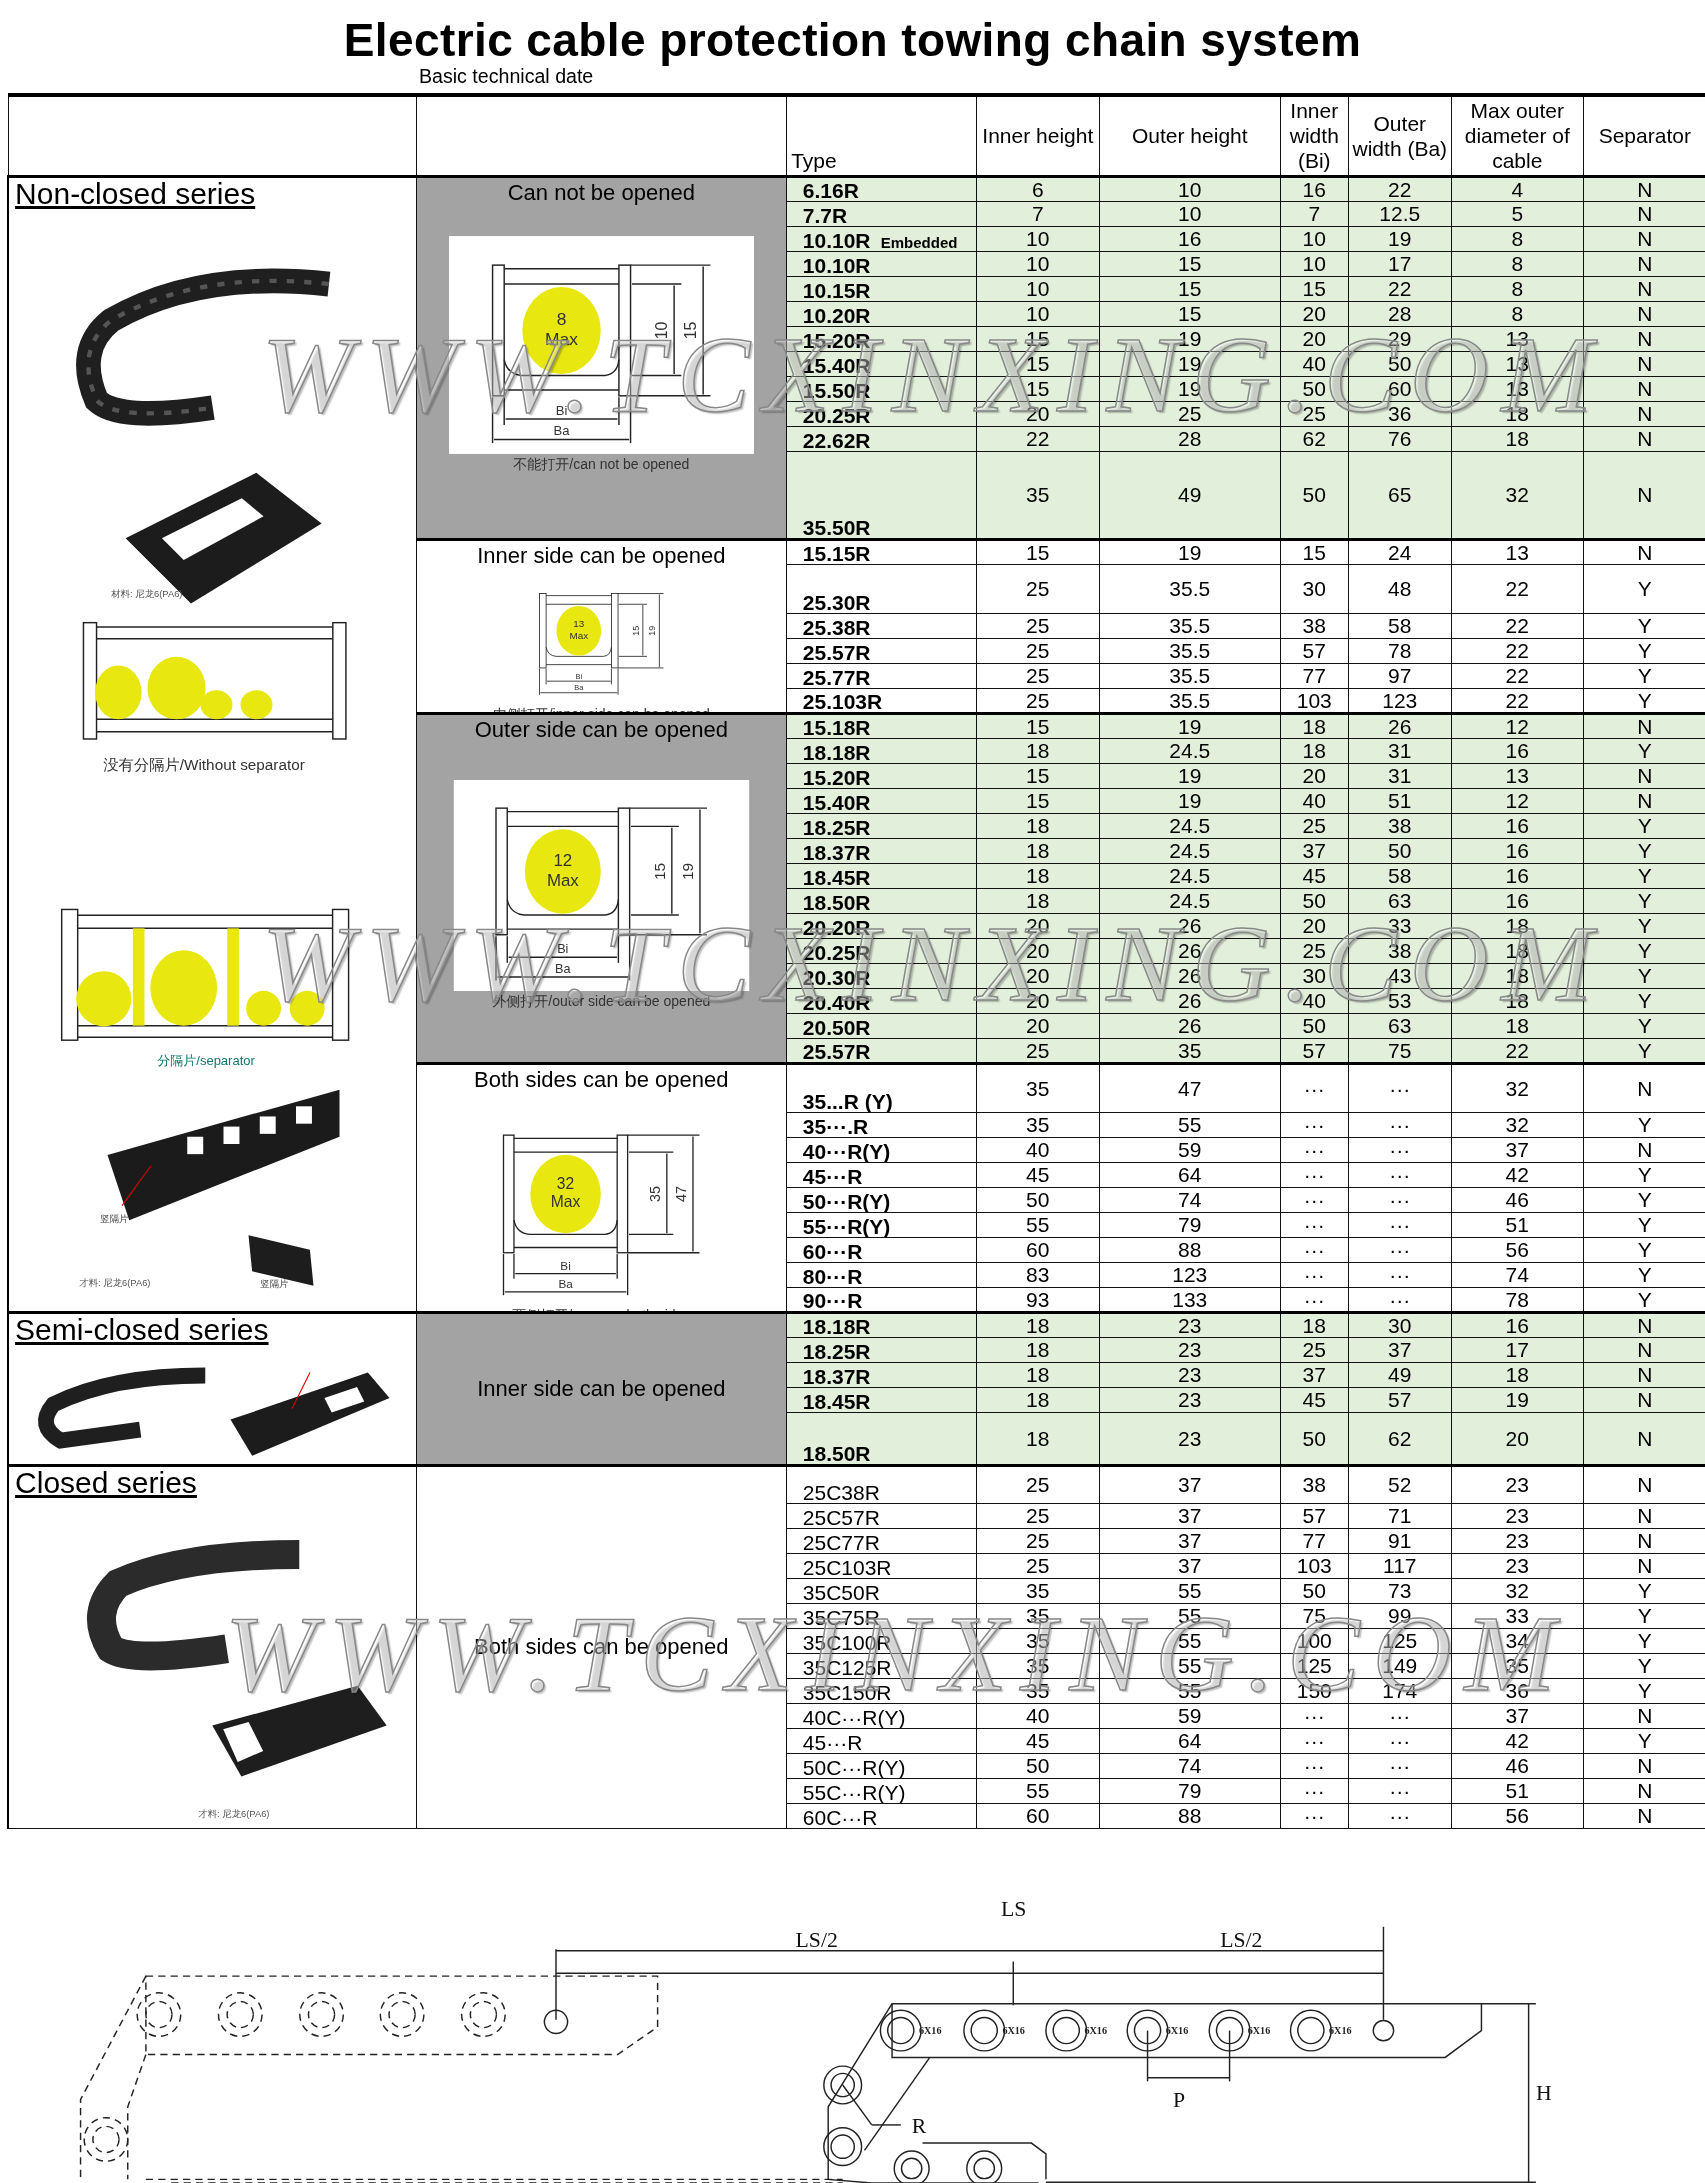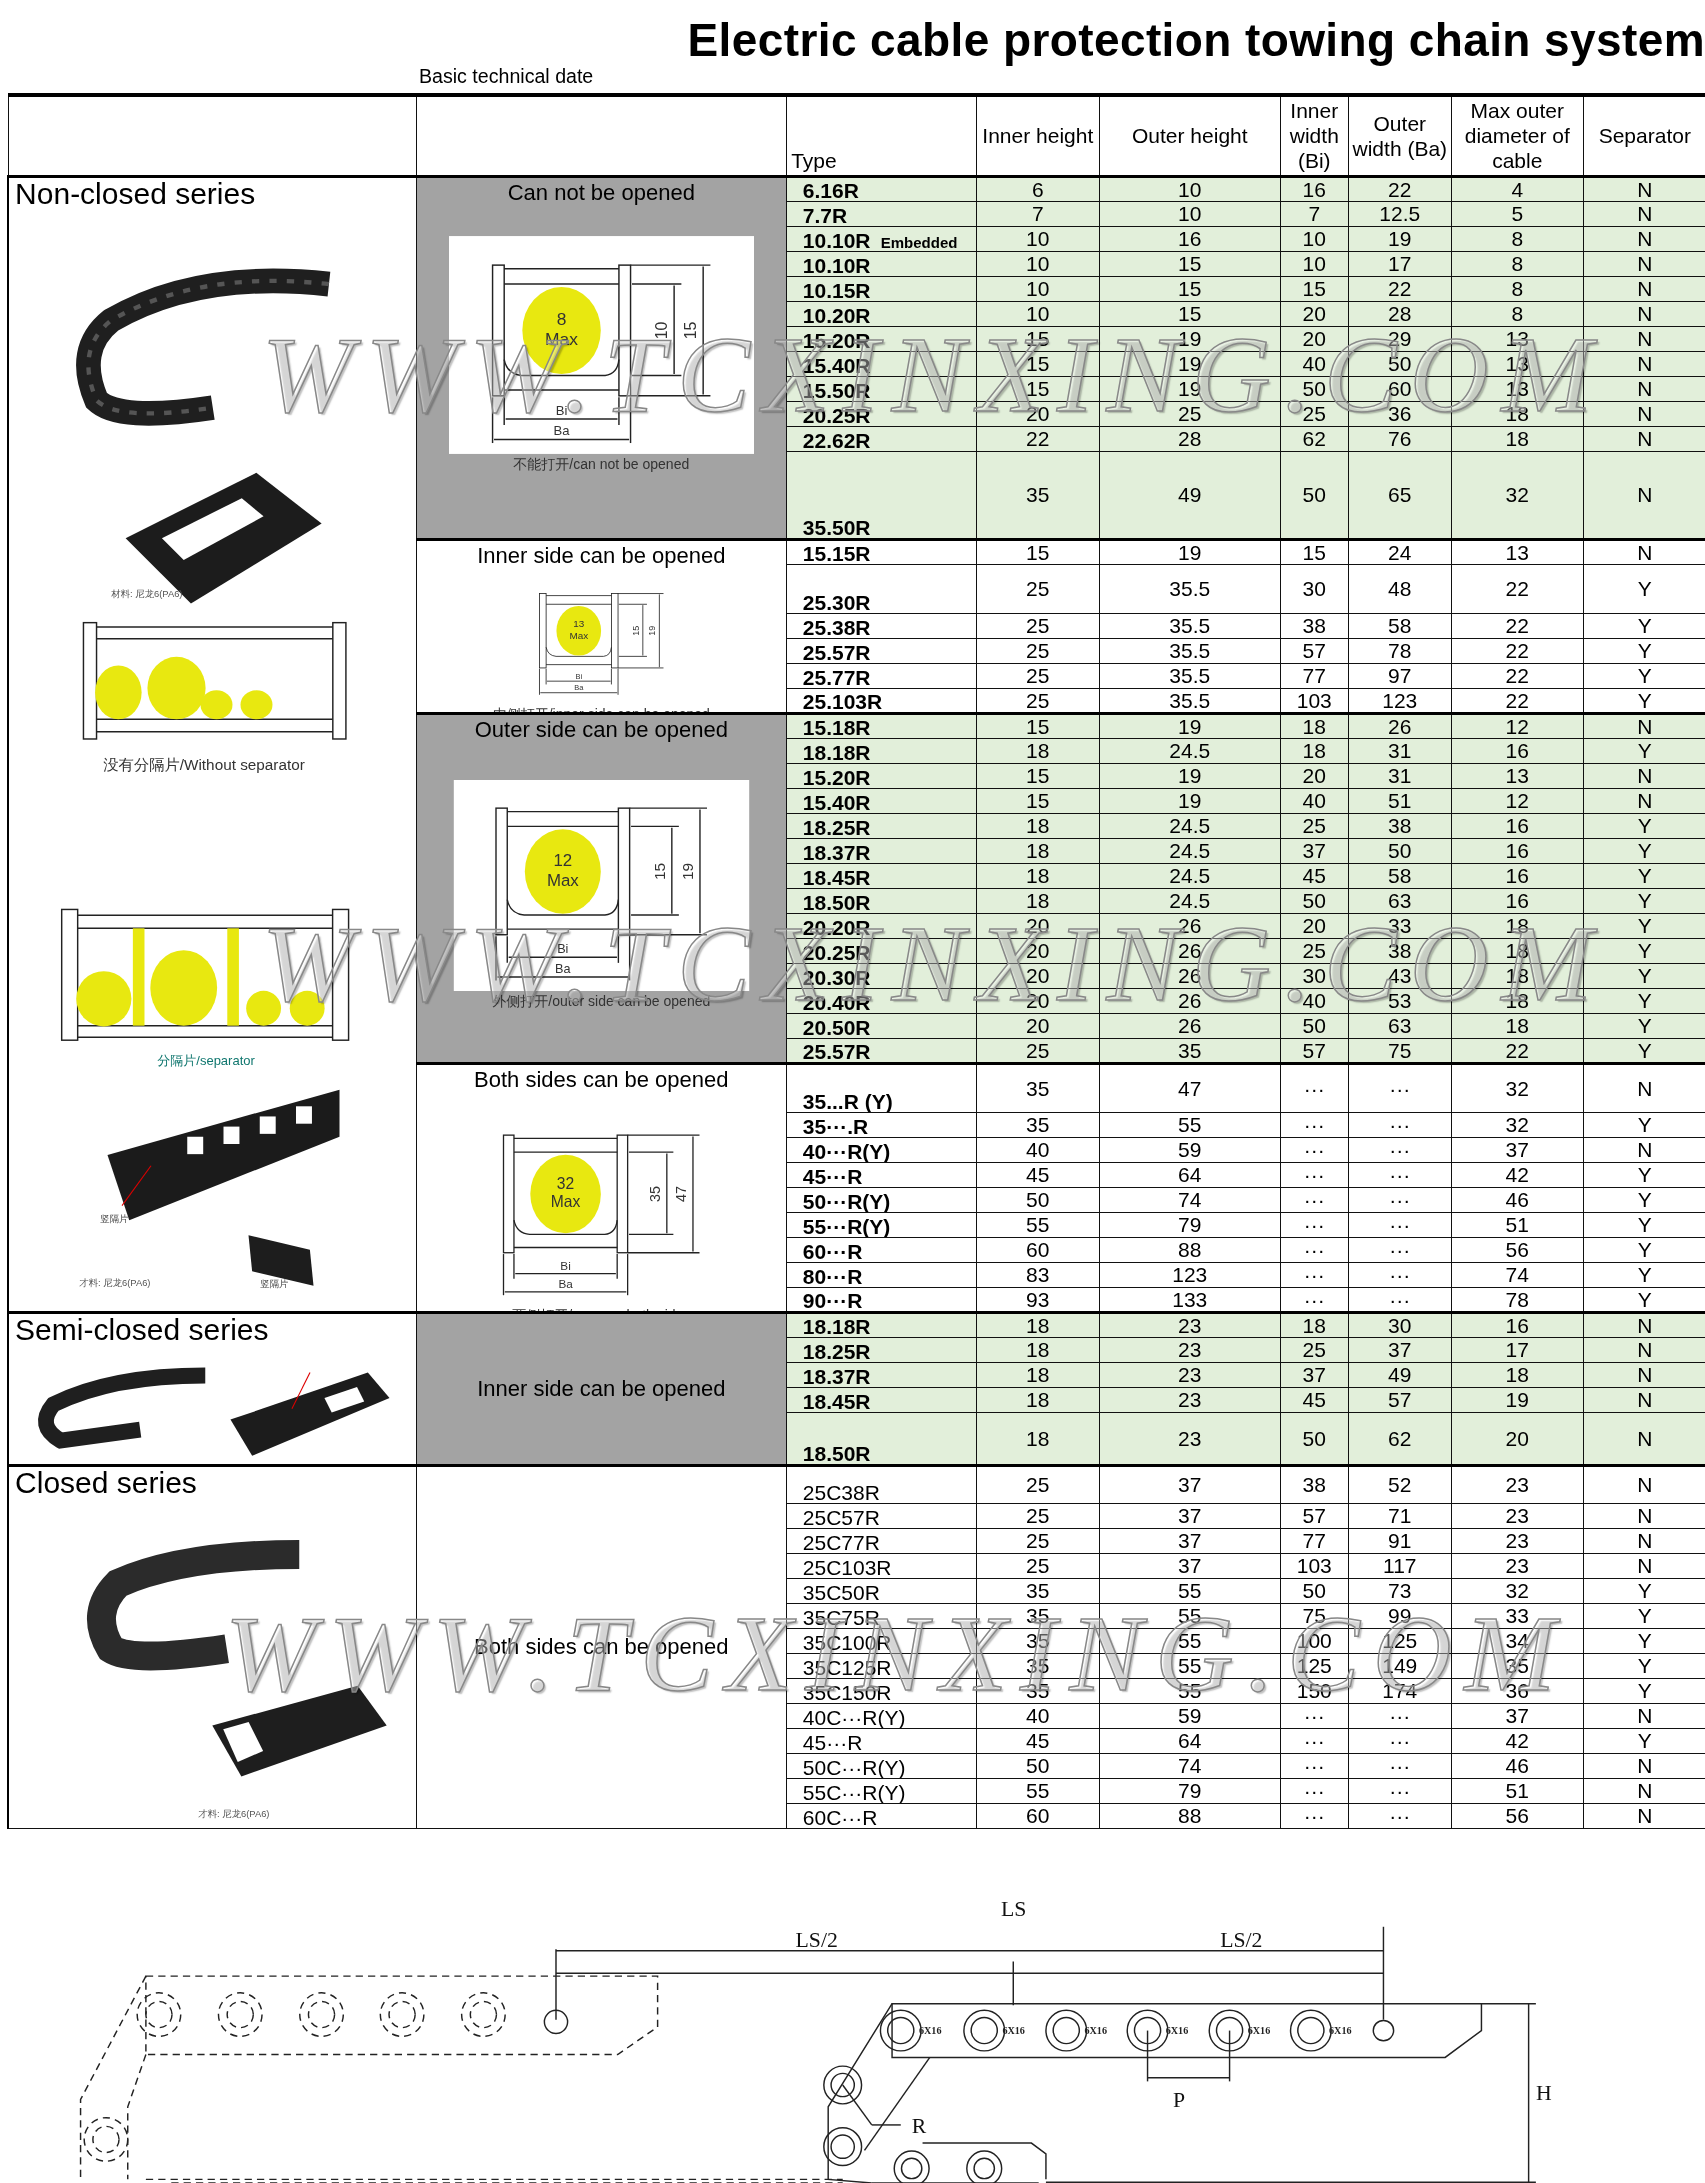--- a/index.html
+++ b/index.html
@@ -1,30 +1,30 @@
 <!DOCTYPE html>
 <html style="font-size:11.6px"><head>
 <meta charset="utf-8">
 <style>
   * { box-sizing: border-box; margin: 0; padding: 0; }
   html, body { width: 1705px; height: 2183px; background: #ffffff; overflow: hidden; }
   body { position: relative; font-family: "Liberation Sans", "DejaVu Sans", sans-serif; color: #000; }
-  .title { position: absolute; left: 0; width: 1705px; top: 13px; text-align: right; font-size: 46px; font-weight: bold; letter-spacing: 0.4px; }
+  .title { position: absolute; left: 0; width: 1705px; top: 13px; text-align: center; font-size: 46px; font-weight: bold; letter-spacing: 0.4px; }
   .subtitle { position: absolute; left: 419px; top: 65px; font-size: 19.6px; }
   table.spec { position: absolute; left: 7.3px; top: 93px; width: 1698px; border-collapse: collapse; table-layout: fixed; }
   table.spec td, table.spec th { border: 1.5px solid #111; font-weight: normal; font-size: 21px; line-height: 1; overflow: hidden; }
   table.spec thead th { height: 81px; text-align: center; vertical-align: middle; font-size: 21px; line-height: 25px; border-top: 4.4px solid #000; border-bottom: 3.6px solid #000; padding: 0 1.5px; }
   table.spec thead th.type-h { text-align: left; vertical-align: bottom; padding-left: 4.4px; padding-bottom: 1.5px; }
   table.spec tbody td { height: 25px; text-align: center; vertical-align: middle; }
   table.spec tbody td.type { text-align: left; padding-left: 16px; font-weight: bold; vertical-align: bottom; padding-bottom: 0; white-space: nowrap; }
   table.spec tbody td.type.closed { font-weight: normal; }
   table.spec tbody tr.green td.d, table.spec tbody tr.green td.type { background: #e2efda; }
   .embedded { font-size: 15px; margin-left: 10.2px; font-weight: bold; }
   td.series { vertical-align: top !important; text-align: left !important; background: #fff; position: relative; border-left: 2.2px solid #000 !important; }
-  td.series .series-title { font-size: 30px; padding: 1.5px 5.8px; display: block; }
+  td.series .series-title { font-size: 30px; padding: 1.5px 5.8px; display: block; text-decoration: underline; }
   td.open { vertical-align: top !important; position: relative; }
   td.open.green { background: #a3a3a3; }
   td.open .open-title { display: block; text-align: center; font-size: 22px; padding-top: 4.4px; }
   td.open.center .open-title { position: absolute; left: 0; right: 0; top: 50%; transform: translateY(-50%); padding: 0; }
   .sep-row td { border-top: 3.6px solid #000 !important; }
   .watermark { position: absolute; font-family: "Liberation Serif", "DejaVu Serif", serif; font-style: italic; font-size: 109px; color: rgba(255,255,255,0.35); -webkit-text-stroke: 1.5px #888; letter-spacing: 13px; pointer-events: none; white-space: nowrap; text-shadow: 2.2px 2.2px 1.5px rgba(0,0,0,0.25); }
   .diagram { position: absolute; left: 0; top: 1860px; width: 1705px; height: 323px; }
   .diagram text { font-family: "Liberation Serif", "DejaVu Serif", serif; }
 </style>
 </head>

